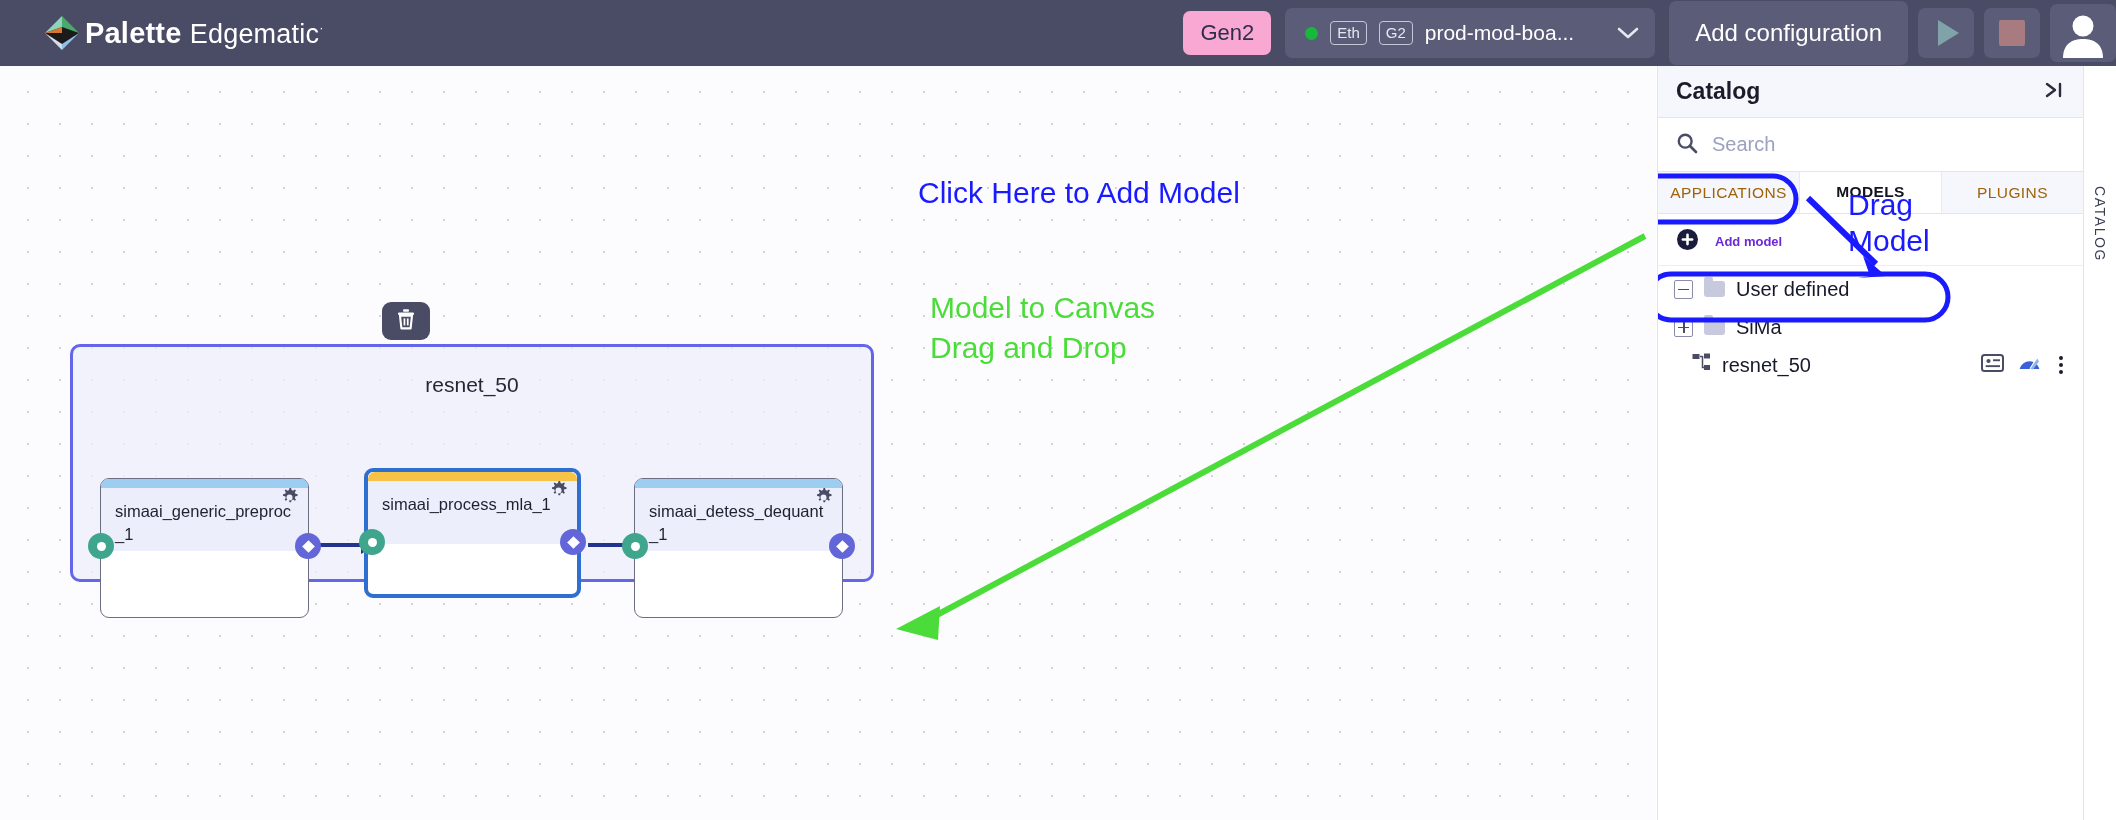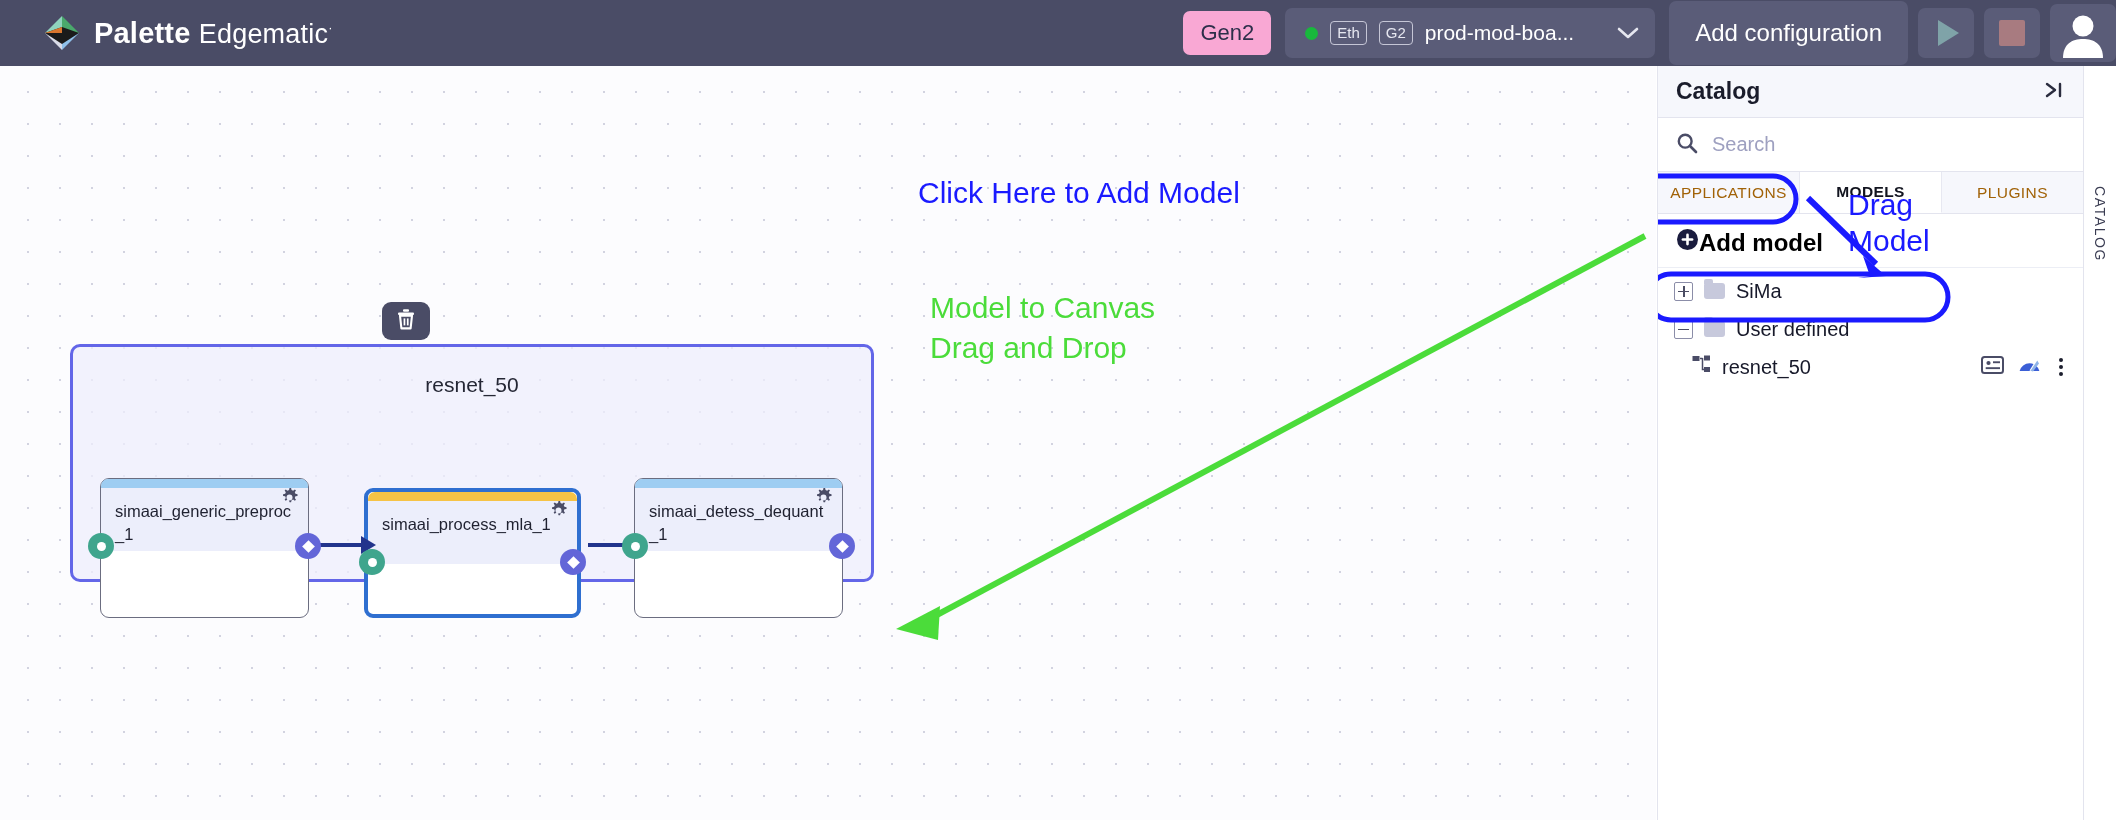--- a/index.html
+++ b/index.html
@@ -10,21 +10,21 @@
     overflow: hidden;
   }
   #app { position: relative; width: 2116px; height: 820px; }
 
   
   .topbar {
     position: absolute; left: 0; top: 0; width: 2116px; height: 66px;
     background: #4a4c66;
     display: flex; align-items: center;
   }
-  .brand { display: flex; align-items: center; gap: 12px; padding-left: 42px; }
+  .brand { display: flex; align-items: center; gap: 3px; padding-left: 42px; }
   .logo-diamond { position: relative; width: 40px; height: 40px; }
   .logo-diamond svg { display: block; }
   .brand-text { color: #ffffff; font-size: 29px; letter-spacing: .2px; white-space: nowrap; }
   .brand-text .b1 { font-weight: 700; }
   .brand-text .b2 { font-weight: 400; font-size: 27px; }
   .brand-text .tm { font-size: 13px; vertical-align: super; }
 
   .topbar-right {
     margin-left: auto; display: flex; align-items: center; height: 66px; gap: 0;
   }
@@ -160,22 +160,22 @@
   .tab {
     flex: 1; display: flex; align-items: center; justify-content: center;
     font-size: 15.5px; color: #a16207; letter-spacing: .4px;
     border-right: 1px solid #e7e8f1;
   }
   .tab.active { background: #ffffff; color: #12141f; font-weight: 700; border-bottom: 1px solid #fff; }
   .tab:last-child { border-right: none; }
 
   .addmodel-row { padding: 14px 18px 10px 18px; }
   .addmodel-btn {
-    display: inline-flex; align-items: center; gap: 0;
-    font-size: 24px; color: #000000; font-weight: 700;
+    display: inline-flex; align-items: center; gap: 16px;
+    font-size: 13px; color: #6d28d9; font-weight: 700;
   }
   .tree { padding: 4px 0 0 0; border-top: 1px solid #eceef5; }
   .tree-row {
     display: flex; align-items: center; gap: 11px; height: 38px; padding-left: 16px;
     font-size: 20px; color: #17192a;
   }
   .expander {
     width: 19px; height: 19px; border: 1.6px solid #8b8da8; border-radius: 2px;
     position: relative; flex: none;
   }
@@ -297,21 +297,21 @@
         </svg>
       </span>
       <span class="port in" style="top:54px;"></span>
       <span class="port out" style="top:54px;"></span>
     </div>
 
     <div class="edge" style="left:320px; top:477px; width:43px;">
       <span class="head"></span>
     </div>
 
-    <div class="node selected" style="left:364px; top:422px;">
+    <div class="node selected" style="left:364px; top:402px;">
       <div class="topbar-strip" style="background:#f6c346;"></div>
       <div class="body">
         <div class="title">simaai_process_mla_1</div>
       </div>
       <span class="gear">
         <svg width="21" height="21" viewBox="0 0 21 21">
           <path d="M10.5 0.9 l1.6 0 .45 2.1 1.55.64 1.75-1.2 1.13 1.13-1.2 1.75.64 1.55 2.1.45 0 1.6-2.1.45-.64 1.55 1.2 1.75-1.13 1.13-1.75-1.2-1.55.64-.45 2.1-1.6 0-.45-2.1-1.55-.64-1.75 1.2-1.13-1.13 1.2-1.75-.64-1.55-2.1-.45 0-1.6 2.1-.45.64-1.55-1.2-1.75 1.13-1.13 1.75 1.2 1.55-.64z" fill="#4a4c66"></path>
           <circle cx="10.5" cy="10.5" r="3" fill="#eceefb"></circle>
         </svg>
       </span>
@@ -386,28 +386,28 @@
             <rect x="5.6" y="10.2" width="11.8" height="2.6" fill="#fff" rx="1.3"></rect>
             <rect x="10.2" y="5.6" width="2.6" height="11.8" fill="#fff" rx="1.3"></rect>
           </svg>
         </span>
         <span>Add model</span>
       </span>
     </div>
 
     <div class="tree">
       <div class="tree-row">
+        <span class="expander"></span>
+        <span class="folder"></span>
+        <span>User defined</span>
+      </div>
+      <div class="tree-row">
         <span class="expander plus"></span>
         <span class="folder"></span>
         <span>SiMa</span>
-      </div>
-      <div class="tree-row">
-        <span class="expander"></span>
-        <span class="folder"></span>
-        <span>User defined</span>
       </div>
 
       <div class="model-row">
         <span>
           <svg width="20" height="19" viewBox="0 0 20 19">
             <rect x="0.5" y="1" width="7" height="5" fill="#4a4c66"></rect>
             <rect x="12" y="0.5" width="6" height="5" fill="#4a4c66"></rect>
             <rect x="12" y="12" width="6" height="5" fill="#4a4c66"></rect>
             <path d="M8 3.5 H10.5 V3 M10.5 3.5 V14.5 H12" stroke="#4a4c66" stroke-width="1.5" fill="none"></path>
           </svg>

